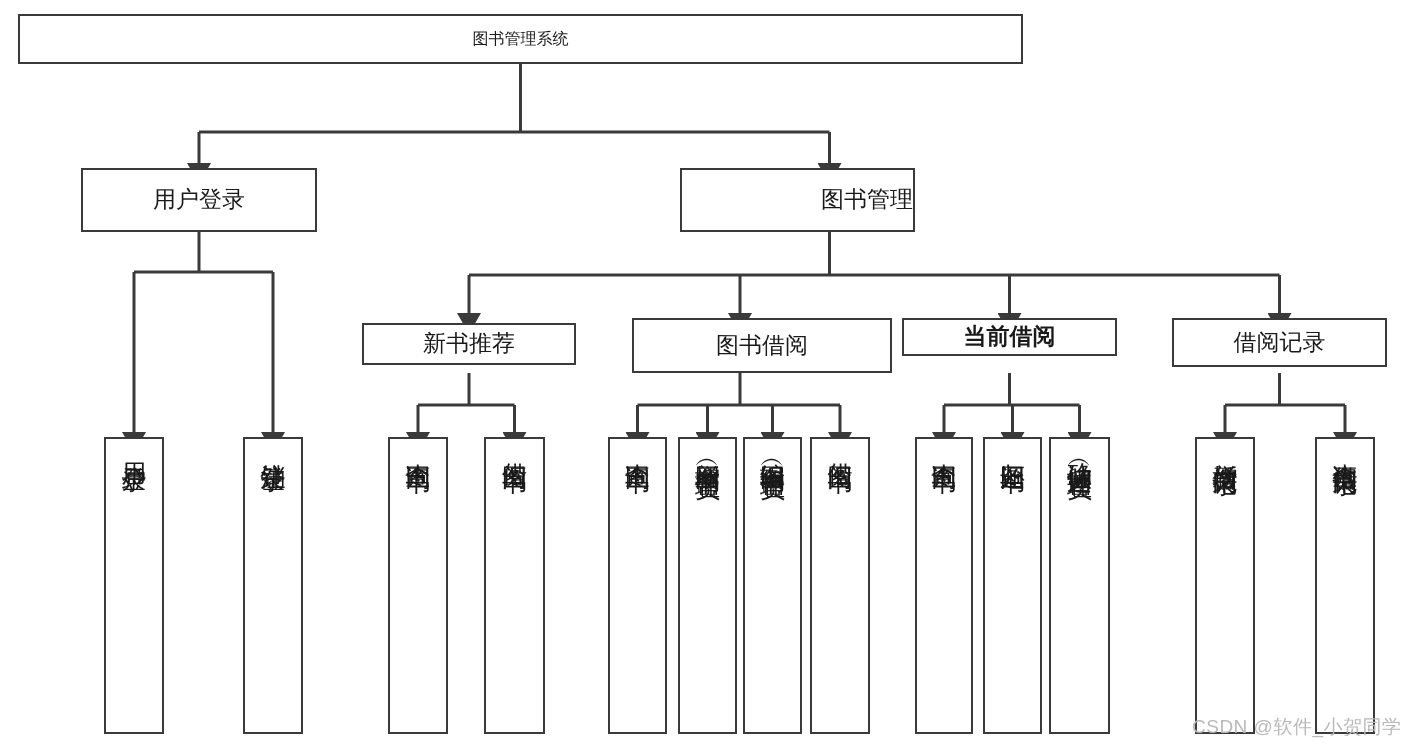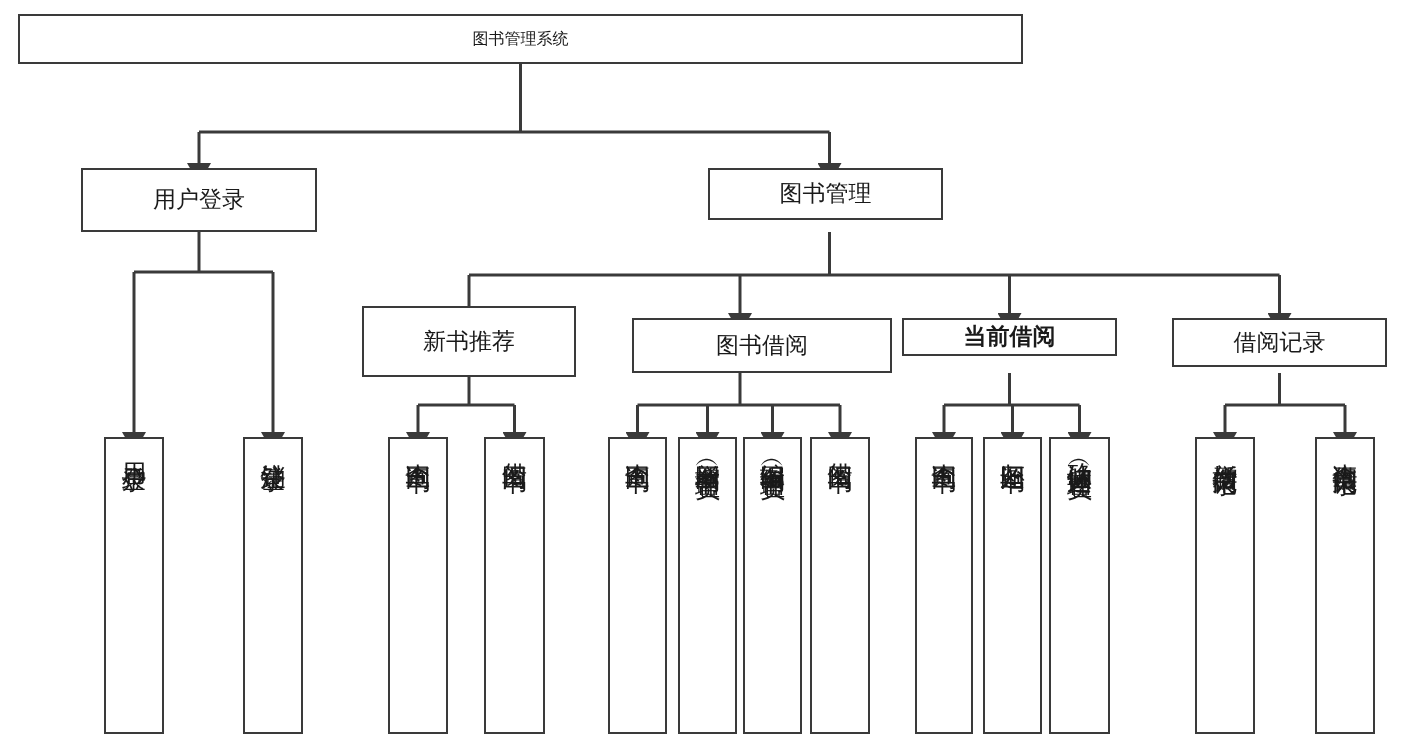--- a/index.html
+++ b/index.html
@@ -114,24 +114,24 @@
       </g>
   </svg>
 
   <div id="nodes">
       <div class="node horizontal root" style="left: 18px; top: 14px; width: 1005px; height: 50px;">
         <span class="node-label">图书管理系统</span>
       </div>
       <div class="node horizontal" style="left: 81px; top: 168px; width: 236px; height: 64px;">
         <span class="node-label">用户登录</span>
       </div>
-      <div class="node horizontal" style="left: 708px; top: 168px; width: 235px; height: 52px;">
+      <div class="node horizontal" style="left: 680px; top: 168px; width: 235px; height: 64px; justify-content: flex-end;">
         <span class="node-label">图书管理</span>
       </div>
-      <div class="node horizontal" style="left: 362px; top: 306px; width: 214px; height: 71px; align-items: center;">
+      <div class="node horizontal" style="left: 362px; top: 323px; width: 214px; height: 42px; align-items: center;">
         <span class="node-label">新书推荐</span>
       </div>
       <div class="node horizontal" style="left: 632px; top: 318px; width: 260px; height: 55px;">
         <span class="node-label">图书借阅</span>
       </div>
       <div class="node horizontal" style="left: 902px; top: 318px; width: 215px; height: 38px; font-weight: bold;">
         <span class="node-label">当前借阅</span>
       </div>
       <div class="node horizontal" style="left: 1172px; top: 318px; width: 215px; height: 49px;">
         <span class="node-label">借阅记录</span>
@@ -170,14 +170,15 @@
         <span class="node-label">确认归还（管理员）</span>
       </div>
       <div class="node vertical" style="left: 1195px; top: 437px; width: 60px; height: 297px;">
         <span class="node-label">新增借阅记录</span>
       </div>
       <div class="node vertical" style="left: 1315px; top: 437px; width: 60px; height: 297px;">
         <span class="node-label">查询借阅记录</span>
       </div>
     </div>
 
+  <div class="watermark" style="left: 1192px; top: 714px;">CSDN @软件_小贺同学</div>
 
 </div>
 
 </body></html>

